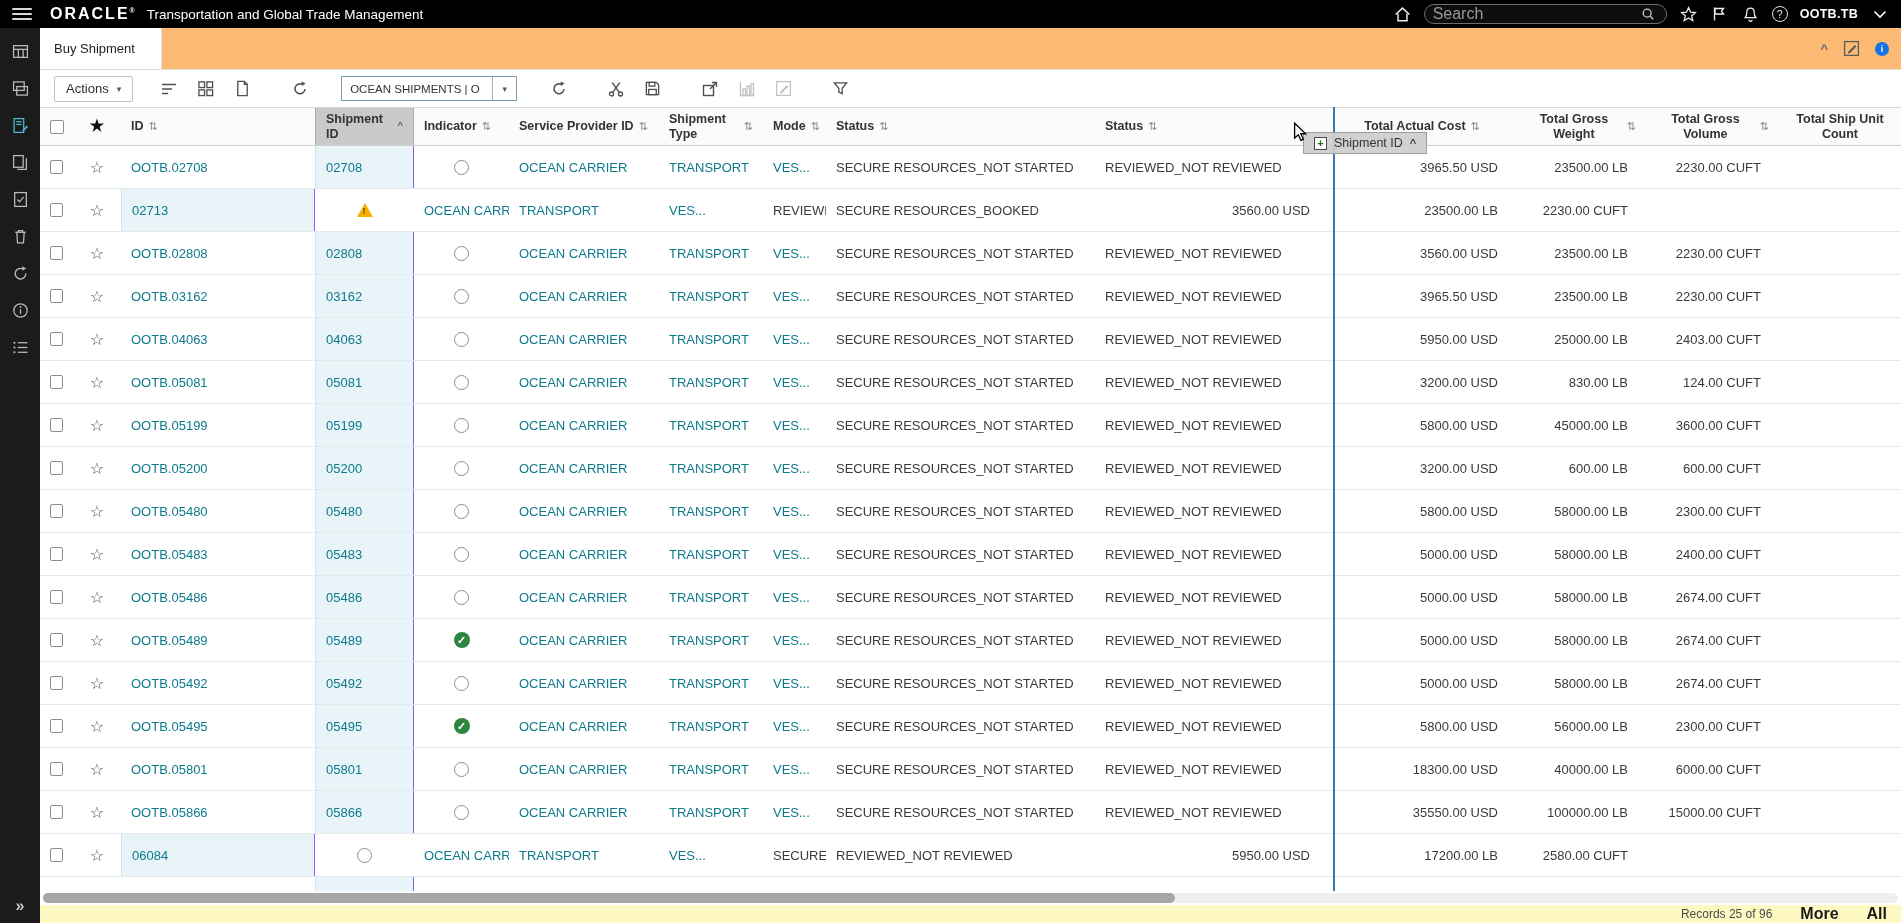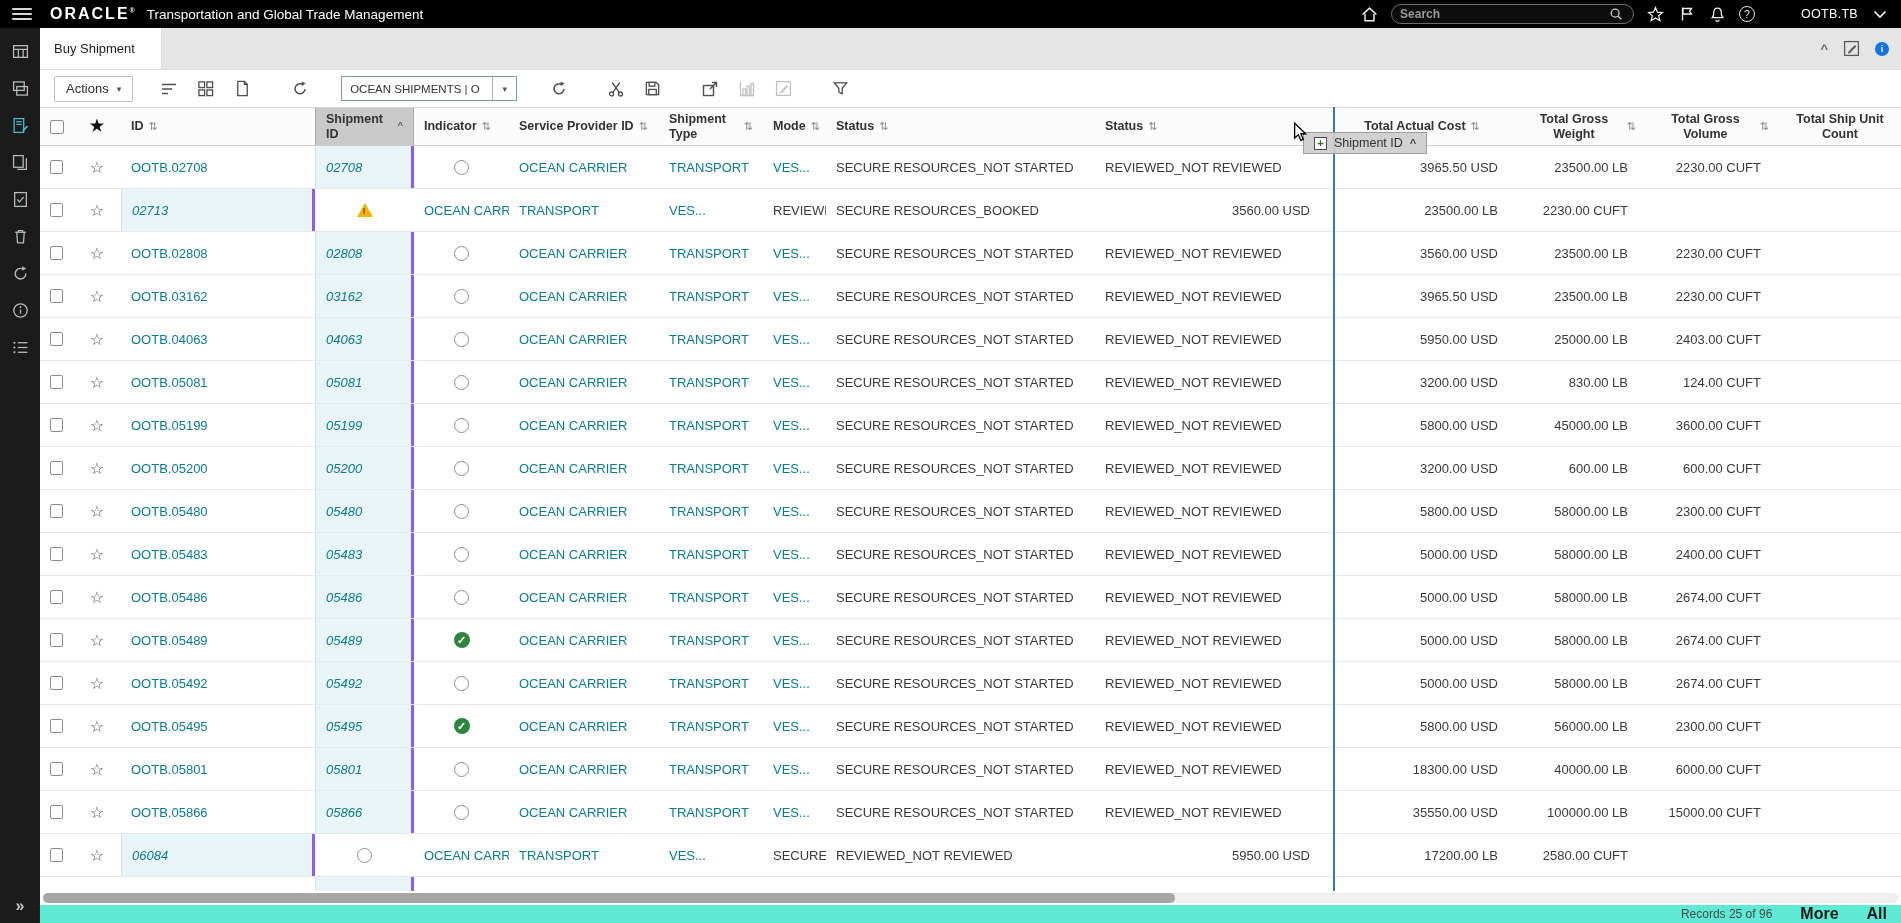--- a/index.html
+++ b/index.html
@@ -12,38 +12,38 @@
   .hamburger { width:20px; display:flex; flex-direction:column; gap:3px; cursor:pointer; }
   .hamburger span { height:2px; background:#d8d8d8; border-radius:1px; }
   .brand { font-size:16px; font-weight:bold; letter-spacing:2px; margin-left:6px; white-space:nowrap; }
   .brand .mark { font-size:7px; vertical-align:super; letter-spacing:0; }
   .app-title { font-size:13.5px; white-space:nowrap; }
   .tb-spacer { flex:1; }
   .tb-icon { width:19px; height:19px; display:flex; align-items:center; justify-content:center; cursor:pointer; color:#ededed; }
   .searchbox { width:243px; height:20px; border:1px solid #6e6e6e; border-radius:10px; background:#0d0d0d;
                display:flex; align-items:center; padding:0 8px; gap:6px; }
   .searchbox input { flex:1; background:transparent; border:none; outline:none; color:#fde047;
-                     font-size:12px; font-family:inherit; min-width:0;font-weight:bold; }
+                     font-size:16px; font-family:inherit; min-width:0; }
   .searchbox input::placeholder { color:#9a9a9a; }
   .qcircle { width:16px; height:16px; border:1.3px solid #e6e6e6; border-radius:50%; color:#e6e6e6;
              font-size:10.5px; display:flex; align-items:center; justify-content:center; }
-  .username { font-size:12.5px; font-weight:normal; letter-spacing:.3px; white-space:nowrap;margin-left:34px; }
+  .username { font-size:12.5px; font-weight:bold; letter-spacing:.3px; white-space:nowrap; }
 
   
   .main { display:flex; height:895px; }
   .sidebar { width:40px; background:#1b1b1b; position:relative; display:flex; flex-direction:column;
              align-items:center; padding-top:14px; gap:19px; flex:0 0 40px; }
   .sb-icon { width:18px; height:18px; color:#b6bcbc; display:flex; align-items:center; justify-content:center; cursor:pointer; }
   .sb-icon.active { color:#4db9cb; }
   .sb-expand { position:absolute; bottom:8px; left:0; width:100%; text-align:center; color:#c9c9c9;
                font-size:16px; font-weight:bold; cursor:pointer; }
   .content { flex:1; display:flex; flex-direction:column; position:relative; overflow:hidden; background:#fff; }
 
   
-  .tabbar { height:42px; background:#e5e5e5; border-bottom:1px solid #dcdcdc; display:flex; align-items:center;gap:32px; }
+  .tabbar { height:42px; background:#fdba74; border-bottom:1px solid #dcdcdc; display:flex; align-items:center;gap:32px; }
   .tab { height:100%; background:#fff; border-right:1px solid #dcdcdc; display:flex; align-items:center;
          padding:0 26px 0 14px; font-size:13px; color:#1f1f1f; cursor:pointer; }
   .tabbar-right { margin-left:auto; display:flex; align-items:center; gap:15px; padding-right:12px; }
   .caret-btn { color:#6a6a6a; font-weight:bold; font-size:13px; cursor:pointer; }
   .editsq { color:#5a5a5a; width:17px; height:17px; cursor:pointer; }
   .info-badge { width:14px; height:14px; border-radius:50%; background:#1273e6; color:#fff; font-size:9px;
                 display:flex; align-items:center; justify-content:center; font-weight:bold; cursor:pointer; }
 
   
   .toolbar { height:37px; display:flex; align-items:center; gap:6px; padding:0 14px; background:#fff; }
@@ -71,21 +71,21 @@
   .hcell.sel { background:#c9c9c9; border-left:1px solid #a9a9a9; border-right:1px solid #a9a9a9; }
   .hcell.sel .sort { color:#3d3d3d; }
   .hcell.hr { justify-content:center; text-align:center; }
   .hc-center { justify-content:center; padding:0; }
   .tbody { height:745px; overflow:hidden; }
   .trow { height:43px; border-bottom:1px solid #e4e9eb; font-size:13px; color:#3a3a3a; background:#fff; }
   .cell { padding:0 10px; height:100%; display:flex; align-items:center; overflow:hidden; white-space:nowrap; }
   .cell.num { justify-content:flex-end; padding-right:18px; }
   .cell.ctr { justify-content:center; }
   .lnk { color:#0d7a8c; text-decoration:none; cursor:pointer; }
-  .c-shipid { background:#e9f4f8; border-left:1px solid #cfe2ea; border-right:3px solid #8b5cf6; color:#0d7a8c;font-style:italic; }
+  .c-shipid { background:#e9f4f8; border-left:1px solid #cfe2ea; border-right:1px solid #8b5cf6; color:#0d7a8c; }
   .cb { width:14px; height:14px; border:1px solid #8d8d8d; border-radius:2px; background:#fff; cursor:pointer; }
   .star { font-size:16px; color:#4f4f4f; cursor:pointer; }
   .star-filled { font-size:16px; color:#111; }
   .ind { position:relative; display:inline-block; }
   .ind.none { width:15px; height:15px; border:1.6px solid #8f8f8f; border-radius:50%; }
   .ind.check { width:16px; height:16px; background:#2e8540; border-radius:50%; color:#fff; font-size:11px;
                line-height:16px; text-align:center; font-weight:bold; }
   .ind.warning { width:0; height:0; border-left:8px solid transparent; border-right:8px solid transparent;
                  border-bottom:14px solid #f3b300; }
   .ind.warning .bang { position:absolute; left:-2px; top:2px; font-size:9.5px; font-weight:bold; color:#6b4e00; }
@@ -98,21 +98,21 @@
   .drag-ghost .plusbox { width:13px; height:13px; border:1px solid #4a4a4a; background:#fff; font-size:11px;
                          line-height:11px; text-align:center; color:#1f6f1f; font-weight:bold; }
   .drag-ghost .gcaret { font-weight:bold; color:#3d3d3d; font-size:11px; }
   .cursor { position:absolute; left:1253px; top:94px; z-index:7; }
 
   
   .hscroll { height:14px; display:flex; align-items:center; padding:0 3px; background:#fff; }
   .hscroll .track { position:relative; width:100%; height:10px; background:#efefef; border-radius:5px; }
   .hscroll .thumb { position:absolute; left:0; top:0; height:10px; width:61%; background:#a6a6a6; border-radius:5px; cursor:pointer; }
   .footerbar { height:18px; display:flex; align-items:center; justify-content:flex-end; gap:28px;
-               padding:0 14px; background:#5eead4; }
+               padding:0 14px; background:#fef9c3; }
   .records { font-size:12px; color:#4a4a4a; }
   .flink { font-size:16px; color:#1a1a1a; font-weight:bold; cursor:pointer; }
 
   svg { display:block; }
 </style>
 </head>
 <body>
 
 <header class="topbar">
   <div class="hamburger">

